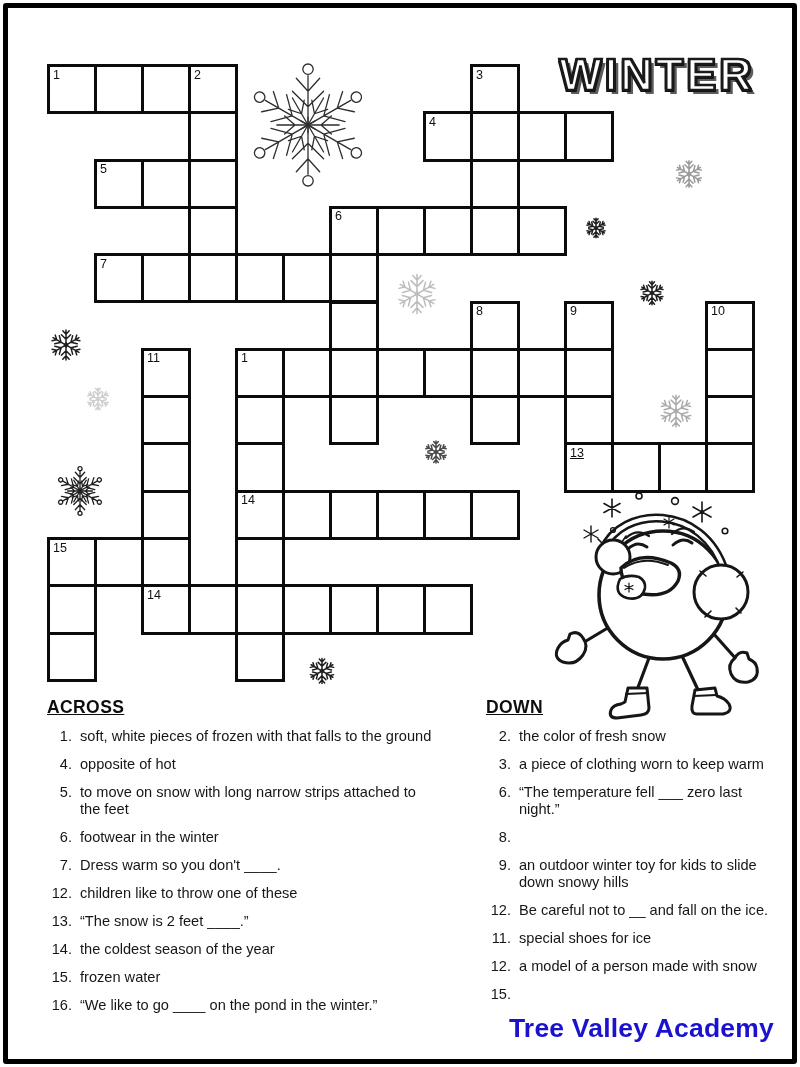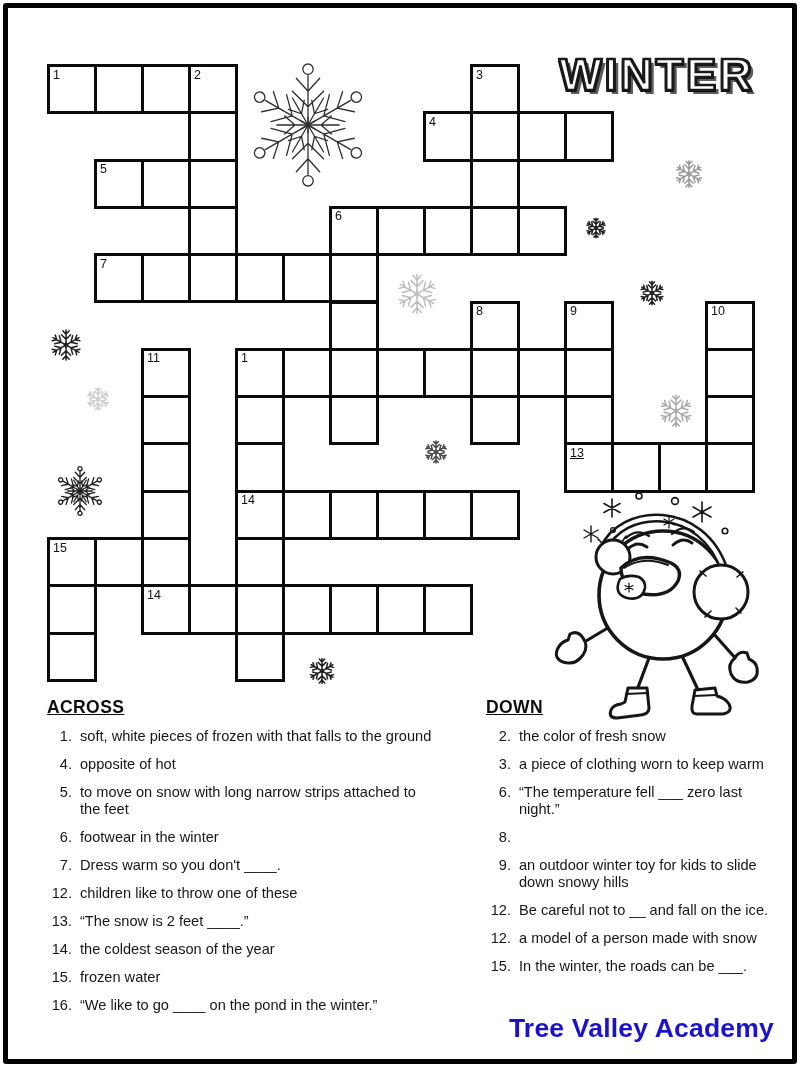--- a/index.html
+++ b/index.html
@@ -342,24 +342,27 @@
         <li>
           <span class="num">9.</span>
           <span class="txt">an outdoor winter toy for kids to slide
 down snowy hills</span>
         </li>
         <li>
           <span class="num">12.</span>
           <span class="txt">Be careful not to __ and fall on the ice.</span>
         </li>
         <li>
+          <span class="num">11.</span>
+          <span class="txt">special shoes for ice</span>
+        </li>
+        <li>
           <span class="num">12.</span>
           <span class="txt">a model of a person made with snow</span>
         </li>
         <li>
           <span class="num">15.</span>
-          <span class="txt">In the winter, the roads can be ___.</span>
         </li>
       </ol>
   </section>
 
   <div class="brand">Tree Valley Academy</div>
 </div>
 
 </body></html>

